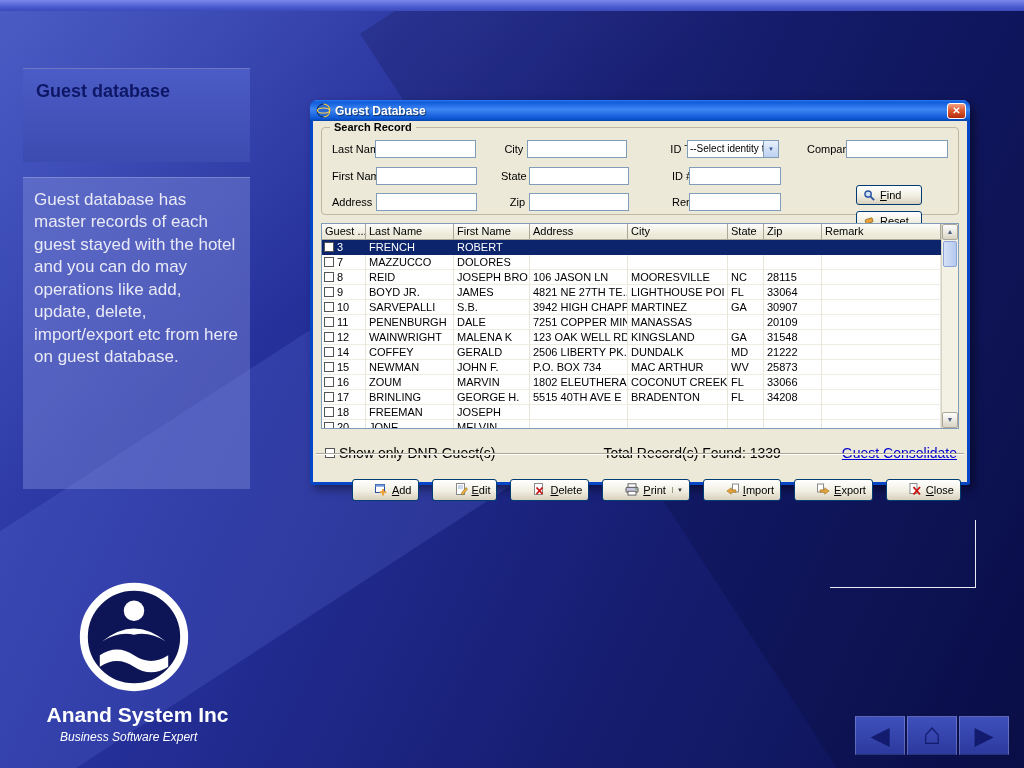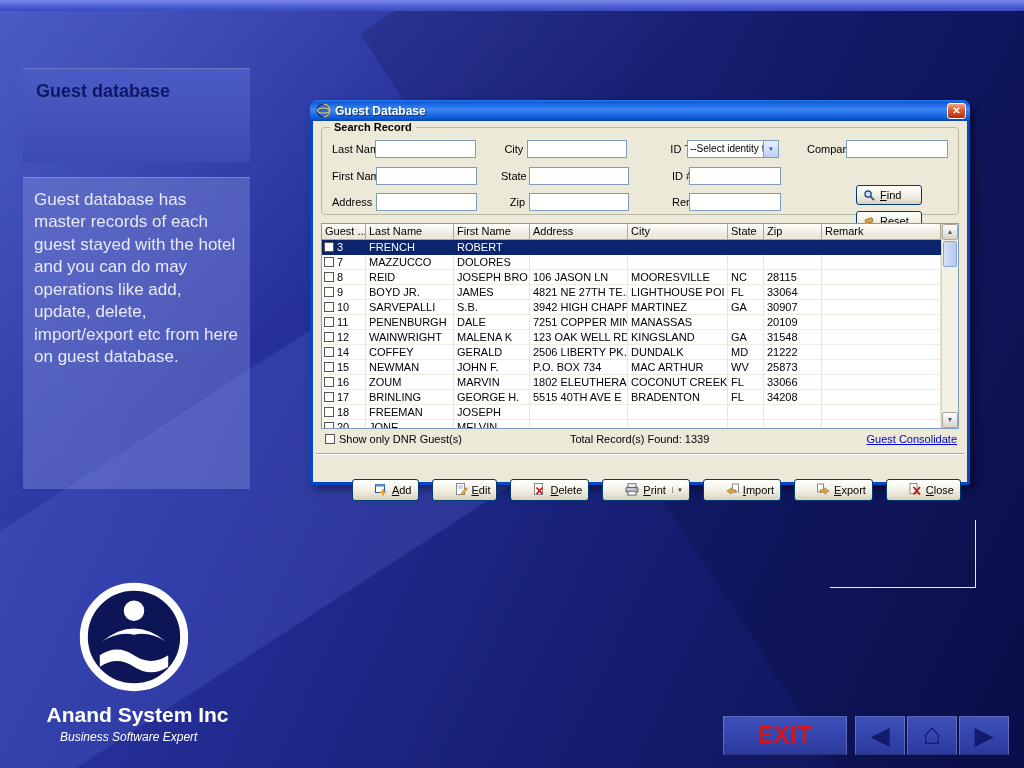--- a/index.html
+++ b/index.html
@@ -113,22 +113,22 @@
     background:#F3F1E4; border-left:1px solid #d6d2c4; }
   .sb-btn { height:16px; background:linear-gradient(#fefefe,#d9d4c4);
     border:1px solid #aca899; border-radius:2px; color:#4d6185; font-size:7px;
     text-align:center; line-height:14px; cursor:pointer; }
   .sb-down { position:absolute; left:0; right:0; bottom:0; }
   .sb-thumb { position:absolute; left:1px; right:1px; top:17px; height:26px;
     background:linear-gradient(90deg,#d6e1f7,#b4c8ee); border:1px solid #8CA4D8;
     border-radius:2px; cursor:grab; }
 
   
-  .grid-footer { position:absolute; left:12px; right:10px; top:310px; height:16px;
-    display:flex; align-items:center; font-size:11px; color:#000;justify-content:flex-end; }
+  .grid-footer { position:absolute; left:12px; right:10px; top:324px; height:16px;
+    display:flex; align-items:center; font-size:14px; color:#000;justify-content:flex-end; }
   .dnr { display:flex; align-items:center; gap:4px; cursor:pointer; }
   .total { margin-left:108px; }
   .consolidate { margin-left:auto; color:#0000CC; text-decoration:underline; cursor:pointer; }
   .sep { position:absolute; left:3px; right:3px; top:332px; height:2px;
     border-top:1px solid #ACA899; border-bottom:1px solid #fff; }
   .btn-row { position:absolute; left:8px; right:6px; top:338px; height:22px;
     display:flex; justify-content:flex-end; align-items:center; gap:13px; }
   .btn-row .xpbtn { min-width:56px; height:22px;padding-left:22px; }
   .bsplit { border-left:1px solid #9a9a8a; margin-left:2px; padding-left:4px;
     font-size:6px; color:#333; }
@@ -155,23 +155,20 @@
     <svg width="114" height="114" viewBox="0 0 100 100">
       <circle cx="50" cy="50" r="44" fill="#0d1556" stroke="#ffffff" stroke-width="7"></circle>
       <circle cx="50" cy="27" r="9" fill="#ffffff"></circle>
       <path d="M22 54 Q50 31 78 54 Q64 45 50 48 Q36 45 22 54 Z" fill="#ffffff"></path>
       <path d="M20 66 Q35 56 50 66 Q65 76 80 66 L80 76 Q65 86 50 76 Q35 66 20 76 Z" fill="#ffffff"></path>
     </svg>
   </div>
   <div class="brand-name">Anand System Inc</div>
   <div class="brand-tag">Business Software Expert</div>
 
-  <div class="navbtn exit">
-    <span>EXIT</span>
-  </div>
   <div class="navbtn nav-sq nav-back">
     <span>◀</span>
   </div>
   <div class="navbtn nav-sq nav-home">
     <span>⌂</span>
   </div>
   <div class="navbtn nav-sq nav-fwd">
     <span>▶</span>
   </div>
 

